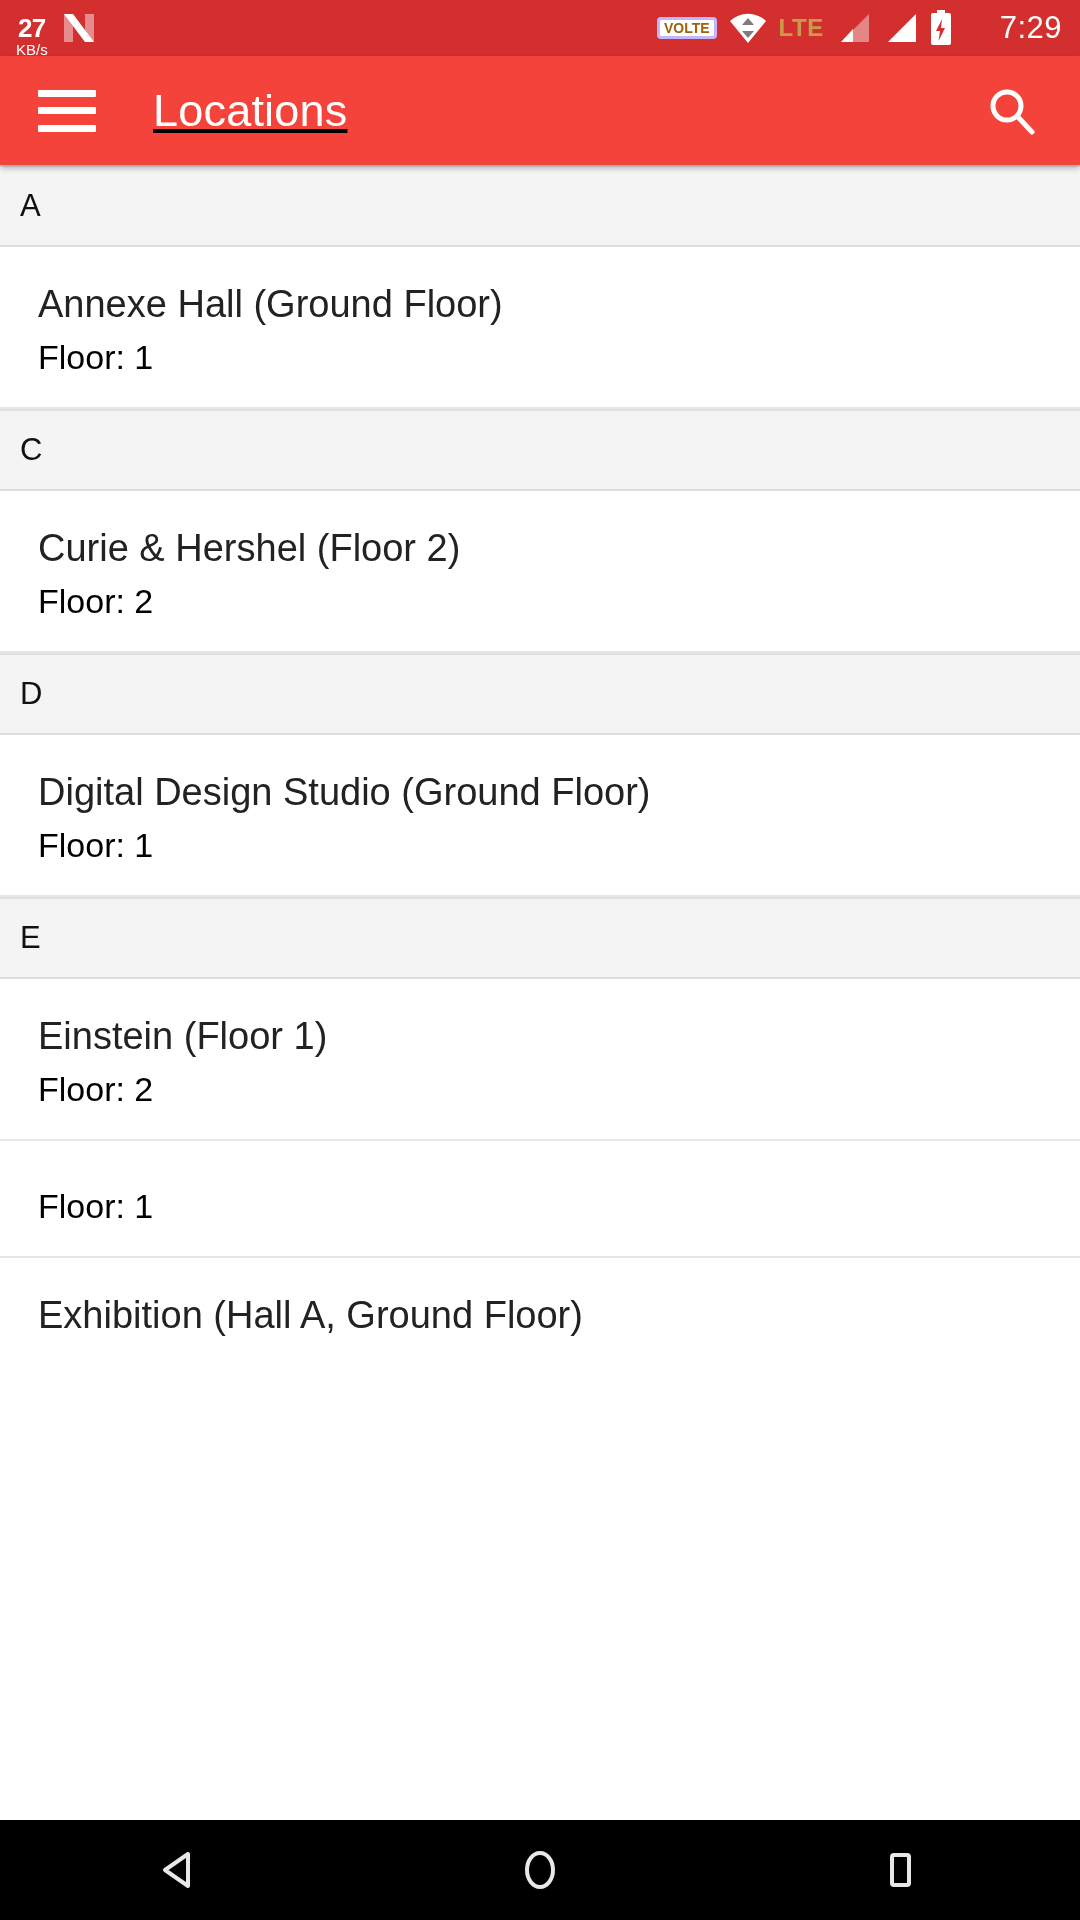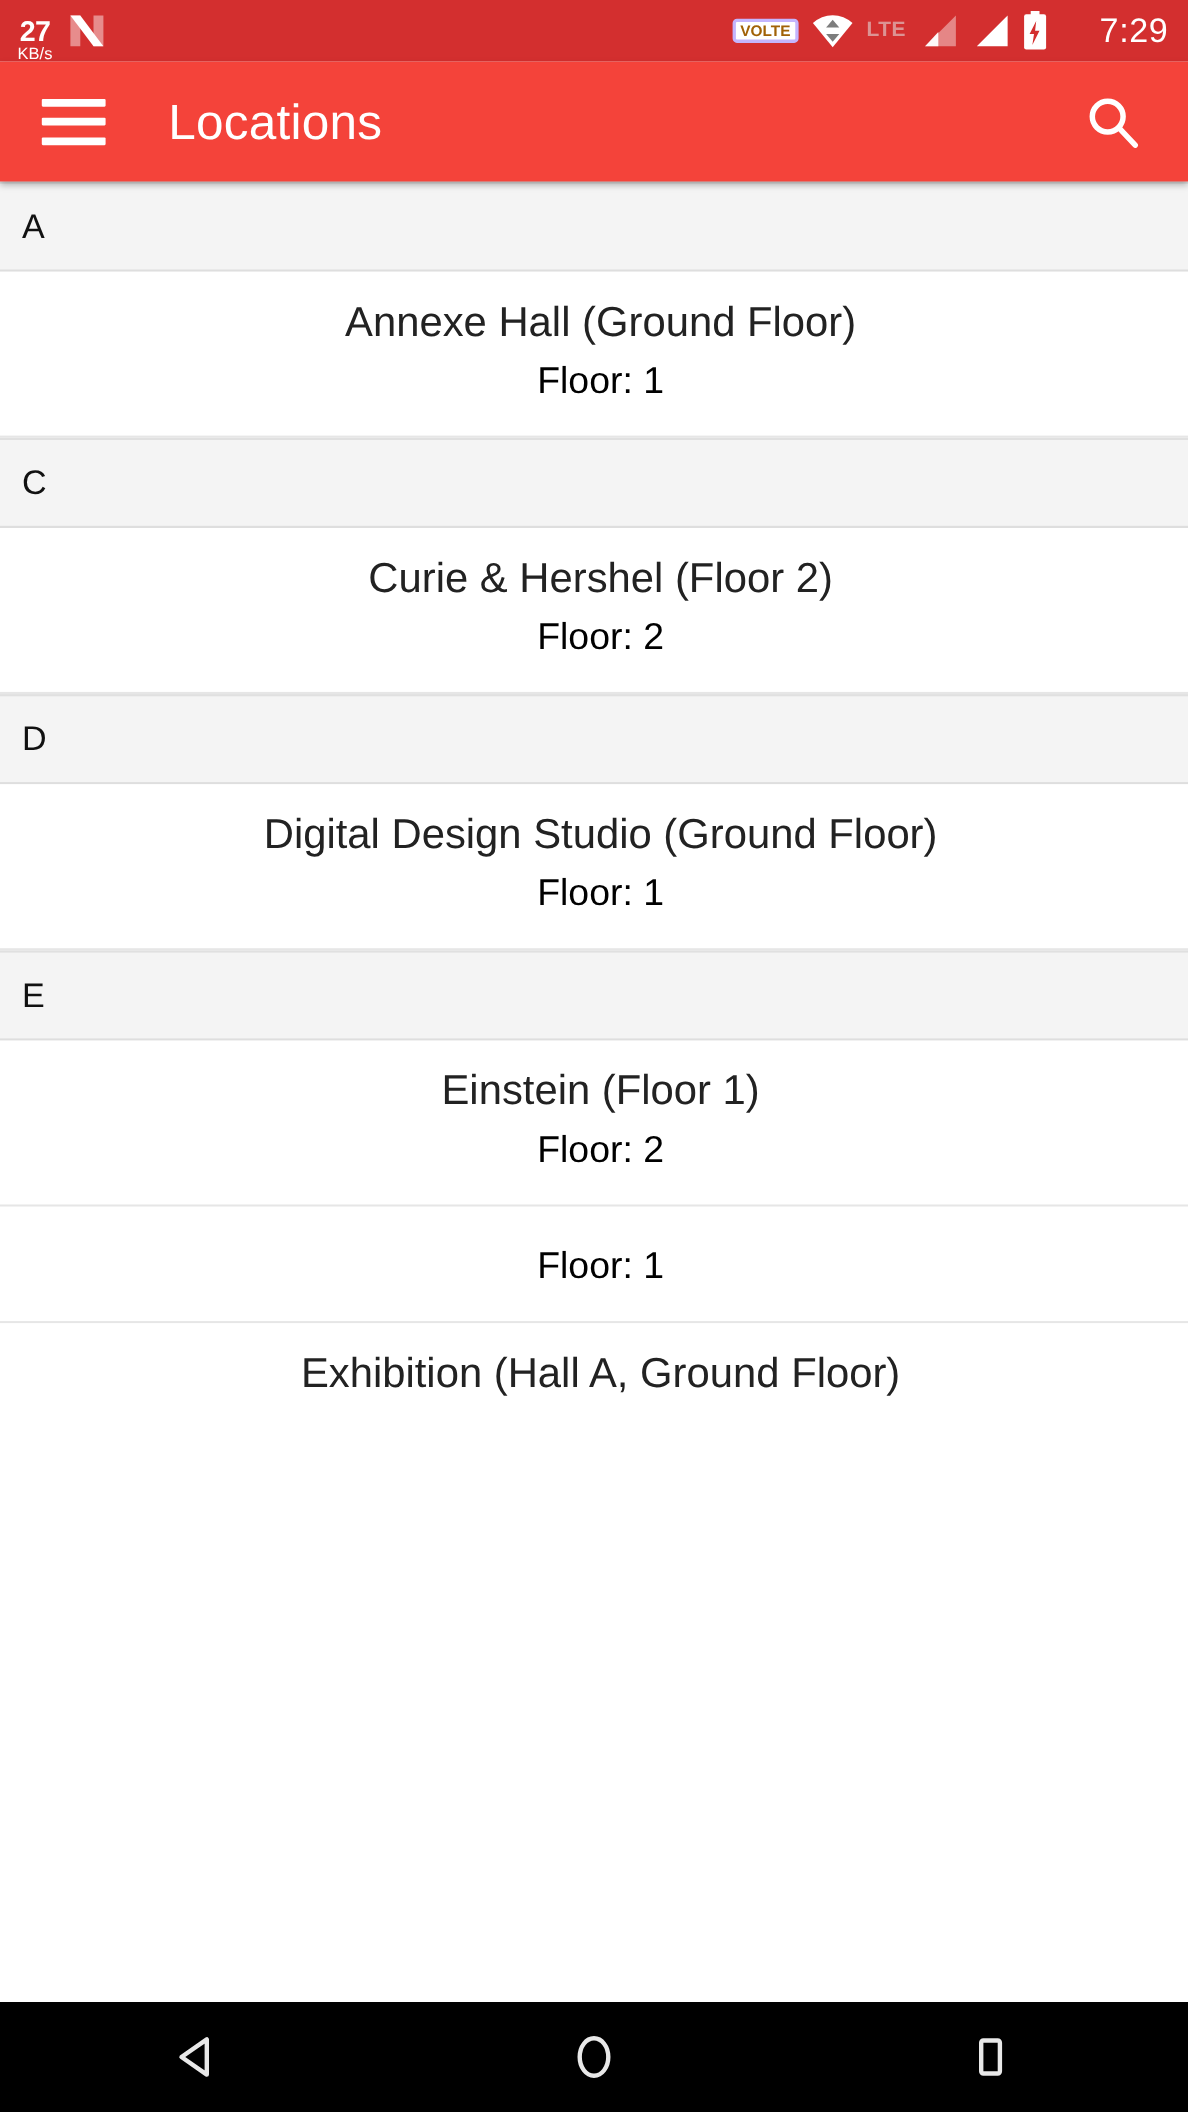--- a/index.html
+++ b/index.html
@@ -22,54 +22,54 @@
   .net-speed { display:flex; flex-direction:column; align-items:center; line-height:1; color:#fff; }
   .net-speed .val { font-size:26px; font-weight:bold; letter-spacing:-0.5px;margin-top:16px; }
   .net-speed .unit { font-size:15px; font-weight:normal; margin-top:1px; }
   .nlogo { width:34px; height:36px; }
   .status-right { display:flex; align-items:center; gap:11px; }
   .volte {
     border:3px solid #c4b5fd; background:#fff; color:#a16207;
     font-size:14px; font-weight:bold; letter-spacing:0px;
     padding:1px 4px; border-radius:4px; line-height:1.05;
   }
-  .lte-txt { color:#e5e5e5; font-size:19px; font-weight:bold; letter-spacing:0.5px; opacity:.55; }
+  .lte-txt { color:#bef264; font-size:24px; font-weight:bold; letter-spacing:0.5px; opacity:.55; }
   .clock { color:#fff; font-size:31px; letter-spacing:0.5px;margin-left:36px; }
   .ico { display:block; }
 
   
   .app-bar {
     position:absolute; top:56px; left:0; width:1080px; height:109px;
     background:#f4433a;
     display:flex; align-items:center;
     box-shadow:0 3px 6px rgba(0,0,0,0.28);
     z-index:5;
+    text-decoration:underline;
   }
   .hamburger { width:58px; height:42px; margin-left:38px; display:flex; flex-direction:column; justify-content:space-between; cursor:pointer; }
   .hamburger span { display:block; height:7px; background:#fff; border-radius:1px; }
   .app-title {
     color:#fff; font-size:45px; margin-left:57px; letter-spacing:0.2px; white-space:nowrap;
   }
   .search-btn { margin-left:auto; margin-right:40px; width:56px; height:56px; display:flex; align-items:center; justify-content:center; cursor:pointer; }
 
   
   .list {
     position:absolute; top:165px; left:0; width:1080px; height:1655px;
     background:#fff; overflow:hidden;
   }
   .section-header {
     height:82px; background:#f4f4f4;
     border-top:2px solid #e0e0e0; border-bottom:2px solid #dedede;
     display:flex; align-items:center; padding-left:20px;
   }
   .section-header .letter { font-size:31px; color:#111; }
   .row {
-    background:#fff; padding:24px 26px 30px 38px;
+    background:#fff; padding:35px 26px 30px 38px;
     border-bottom:2px solid #e6e6e6;
-    text-align:center;
   }
   .row:last-child { border-bottom:none; }
   .row .title { font-size:38px; color:#222; line-height:1.18; white-space:nowrap; }
   .row .sub { font-size:34px; color:#000000; margin-top:10px; line-height:1.18; }
 
   
   .nav-bar {
     position:absolute; bottom:0; left:0; width:1080px; height:100px;
     background:#000; display:flex; align-items:center; justify-content:space-around;
     z-index:10;

